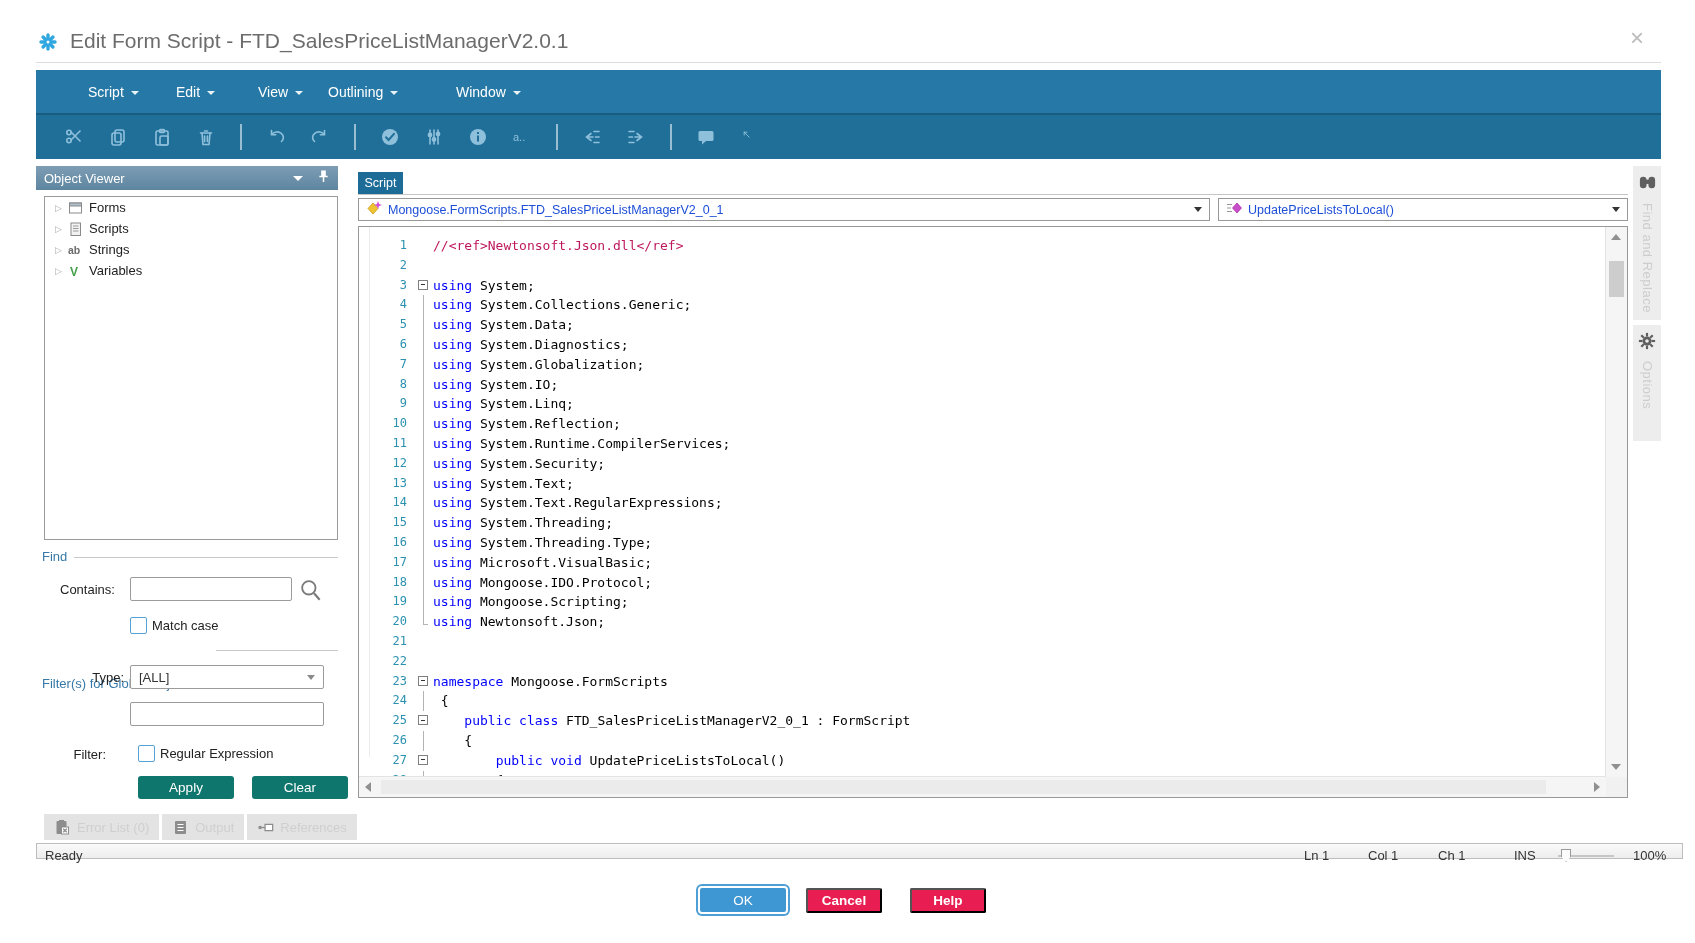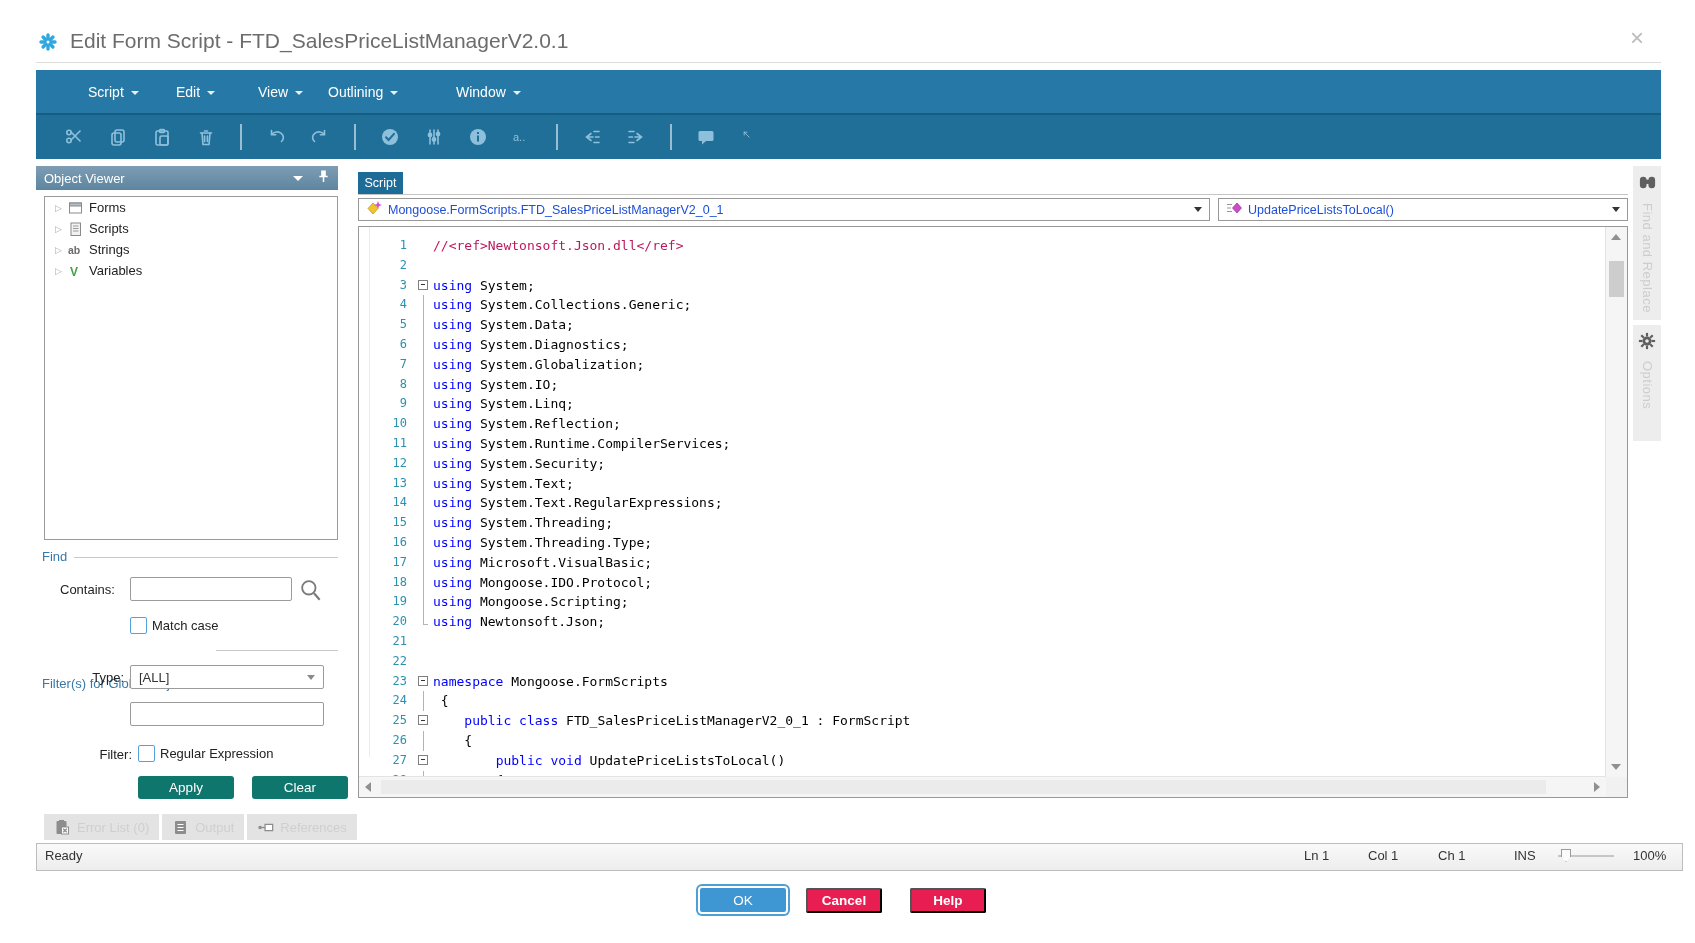--- a/index.html
+++ b/index.html
@@ -91,21 +91,21 @@
 
   
   .side-tab{position:absolute;left:1633px;width:28px;background:#ededed;
             display:flex;flex-direction:column;align-items:center;padding-top:7px;box-sizing:border-box;}
   .side-tab .v-label{writing-mode:vertical-rl;font-size:13px;color:#cdcdcd;margin-top:7px;letter-spacing:.5px;}
 
   
   #bottom-tabs{left:44px;top:814px;display:flex;gap:3px;}
   .b-tab{height:26px;background:#e3e3e3;display:inline-flex;align-items:center;padding:0 10px;font-size:13px;color:#cfcfcf;}
   .b-tab .ico{width:17px;height:17px;margin-right:6px;display:inline-flex;}
-  #statusbar{left:36px;top:843px;width:1647px;height:28px;background:linear-gradient(#fafafa,#ededed);
+  #statusbar{left:36px;top:843px;width:1647px;height:16px;background:linear-gradient(#fafafa,#ededed);
              border:1px solid #bdbdbd;box-sizing:border-box;font-size:13px;color:#222;text-align:right;}
   .st-item{position:absolute;top:4px;font-size:13px;color:#333;}
   #zoom-track{position:absolute;left:1521px;top:11px;width:56px;height:2px;background:#c6c6c6;}
   #zoom-thumb{position:absolute;left:1524px;top:5px;width:10px;height:13px;background:#fbfbfb;border:1px solid #9a9a9a;
               box-sizing:border-box;clip-path:polygon(0 0,100% 0,100% 55%,50% 100%,0 55%);}
 
   
   #ok-btn{left:698px;top:886px;width:90px;height:28px;background:#3E96D2;border:2px solid #fff;
           box-shadow:0 0 0 2px #4E9FD6;border-radius:4px;box-sizing:border-box;
           color:#fff;font-size:13.5px;display:flex;align-items:center;justify-content:center;}
@@ -298,21 +298,21 @@
 
 <div class="abs section-label" style="left:42px;top:676px;">Filter(s) for Global Objects</div>
 <div class="abs hrule" style="left:216px;top:650px;width:122px;"></div>
 
 <div class="abs fld-label" style="left:92px;top:670px;width:32px;text-align:right;">Type:</div>
 <div id="type-dd" class="abs">
   <span>[ALL]</span>
   <span class="spacer"></span>
     <span class="dd-caret"></span>
 </div>
-<div class="abs fld-label" style="left:96px;top:707px;width:36px;text-align:right;margin-top:40px;">Filter:</div>
+<div class="abs fld-label" style="left:70px;top:707px;width:36px;text-align:right;margin-top:40px;">Filter:</div>
 <input class="txt-input" style="left: 130px; top: 702px; width: 194px; height: 24px;" value="">
 <span class="chk" style="left:138px;top:745px;"></span>
 <div class="abs fld-label" style="left:160px;top:746px;">Regular Expression</div>
 <button class="blue-btn" style="left:138px;top:776px;width:96px;height:23px;">Apply</button>
 <button class="blue-btn" style="left:252px;top:776px;width:96px;height:23px;">Clear</button>
 
 <div id="script-tab" class="abs">Script</div>
 <div id="tab-line" class="abs"></div>
 
 <div class="combo" style="left:358px;width:852px;">

